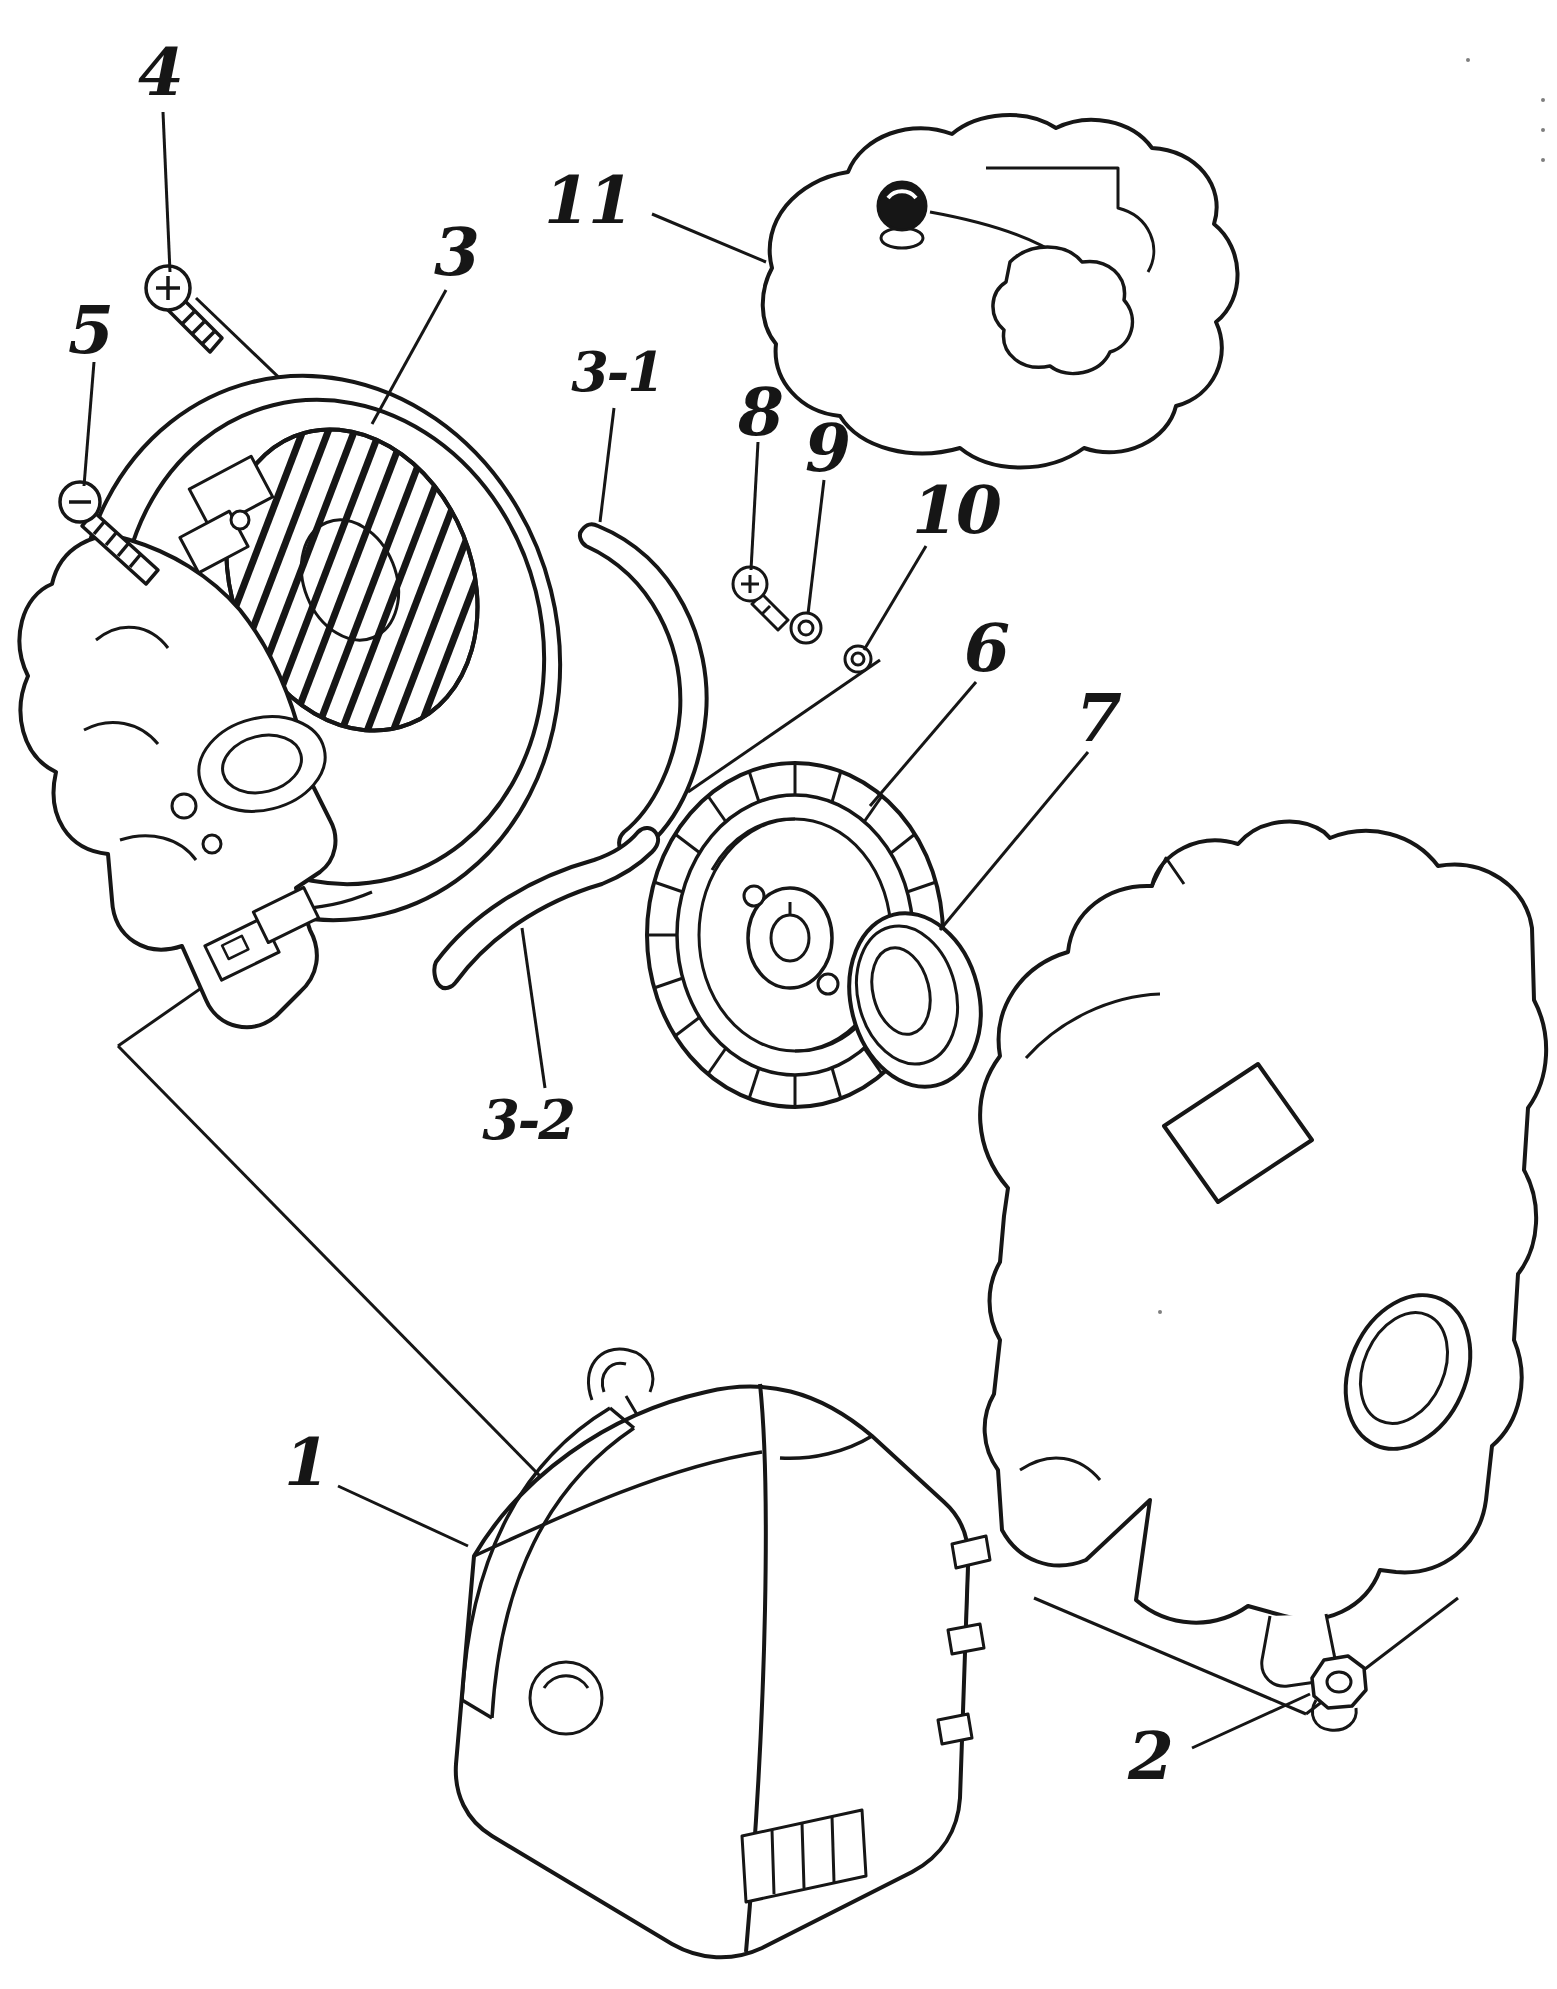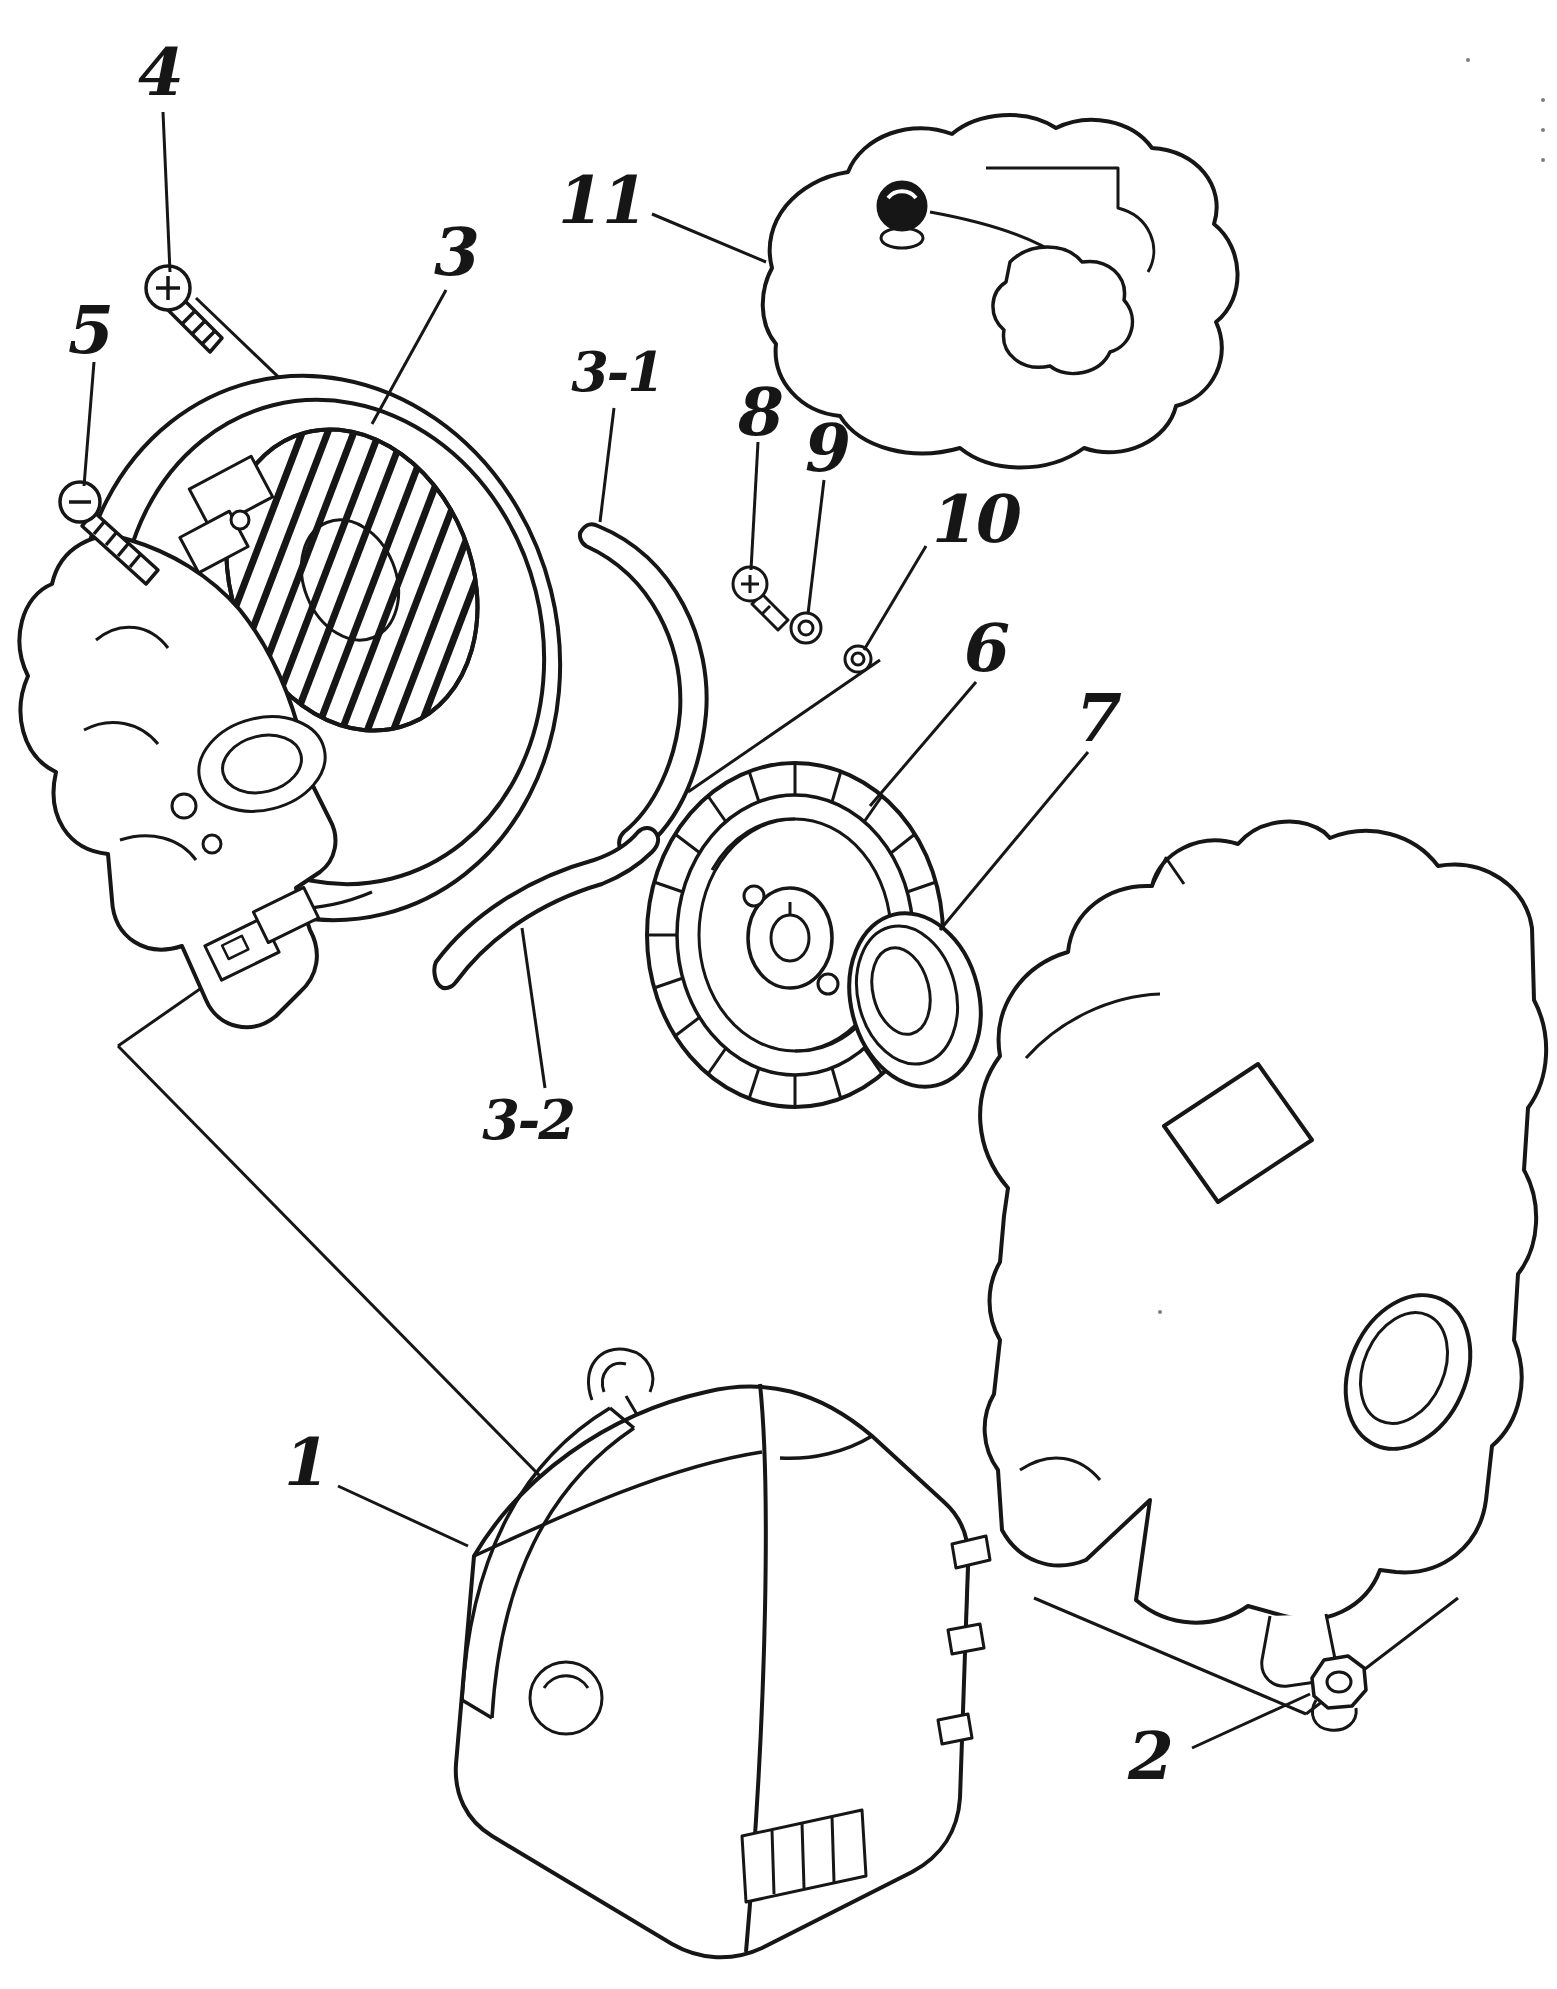--- a/index.html
+++ b/index.html
@@ -265,24 +265,24 @@
     <circle cx="1543" cy="100" r="2"></circle>
     <circle cx="1543" cy="130" r="2"></circle>
     <circle cx="1543" cy="160" r="2"></circle>
     <circle cx="1160" cy="1312" r="2"></circle>
   </g>
 </svg>
 
 <div class="callout" style="left:160px;top:72px;"><span>4</span></div>
 <div class="callout" style="left:90px;top:330px;"><span>5</span></div>
 <div class="callout" style="left:456px;top:252px;"><span>3</span></div>
-<div class="callout" style="left:602px;top:200px;"><span>11</span></div>
+<div class="callout" style="left:588px;top:200px;"><span>11</span></div>
 <div class="callout small" style="left:617px;top:372px;"><span>3-1</span></div>
 <div class="callout" style="left:760px;top:412px;"><span>8</span></div>
 <div class="callout" style="left:827px;top:448px;"><span>9</span></div>
-<div class="callout" style="left:976px;top:510px;margin-top:9px;"><span>10</span></div>
+<div class="callout" style="left:956px;top:510px;"><span>10</span></div>
 <div class="callout" style="left:986px;top:648px;"><span>6</span></div>
 <div class="callout" style="left:1098px;top:718px;"><span>7</span></div>
 <div class="callout small" style="left:528px;top:1120px;"><span>3-2</span></div>
 <div class="callout" style="left:306px;top:1462px;"><span>1</span></div>
 <div class="callout" style="left:1150px;top:1756px;"><span>2</span></div>
 
 </div>
 
 </body></html>

